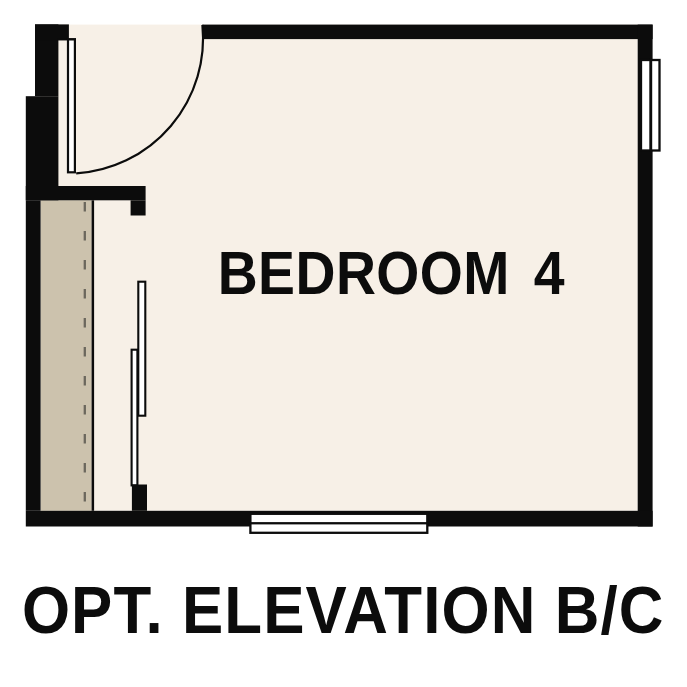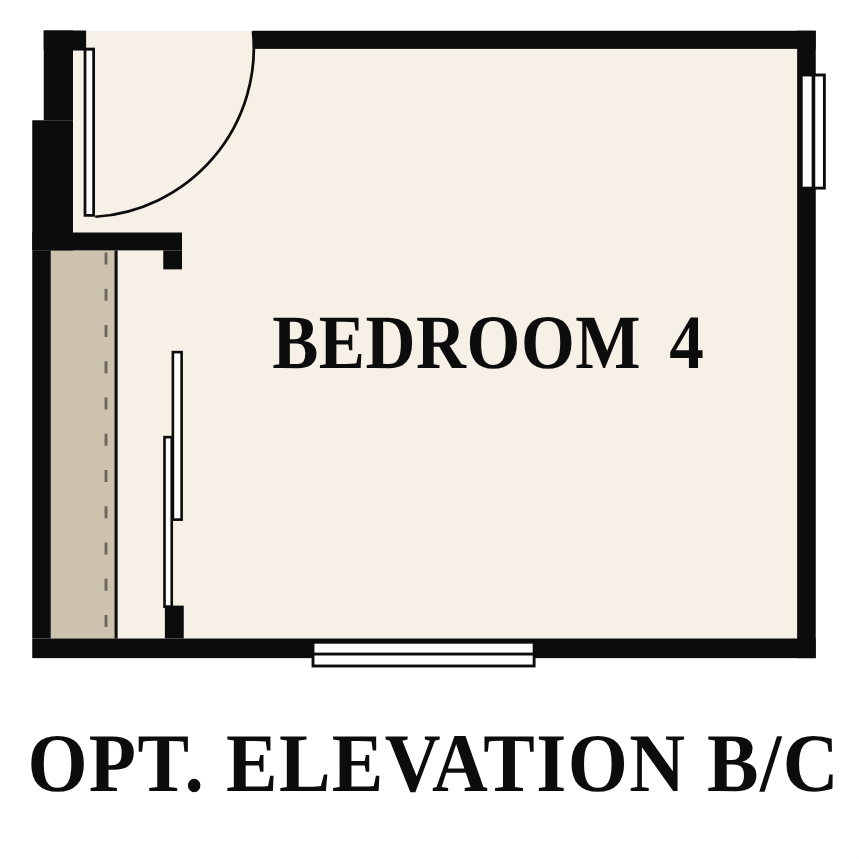--- a/index.html
+++ b/index.html
@@ -1,17 +1,17 @@
 <!DOCTYPE html>
 <html><head>
 <meta charset="utf-8">
 <style>
   html,body{margin:0;padding:0;background:#ffffff;}
   #plan{position:relative;width:687px;height:687px;background:#ffffff;overflow:hidden;
-        font-family:Liberation Serif, serif;}
+        font-family:Liberation Sans, sans-serif;}
   svg{position:absolute;left:0;top:0;}
 </style>
 </head>
 <body>
 <div id="plan">
 <svg width="687" height="687" viewBox="0 0 687 687">
 
   <rect x="40.6" y="24.6" width="597.1" height="486.2" fill="#f7f0e7"></rect>
 
   <rect x="40.6" y="200.3" width="51.0" height="310.5" fill="#ccc2ad"></rect>

